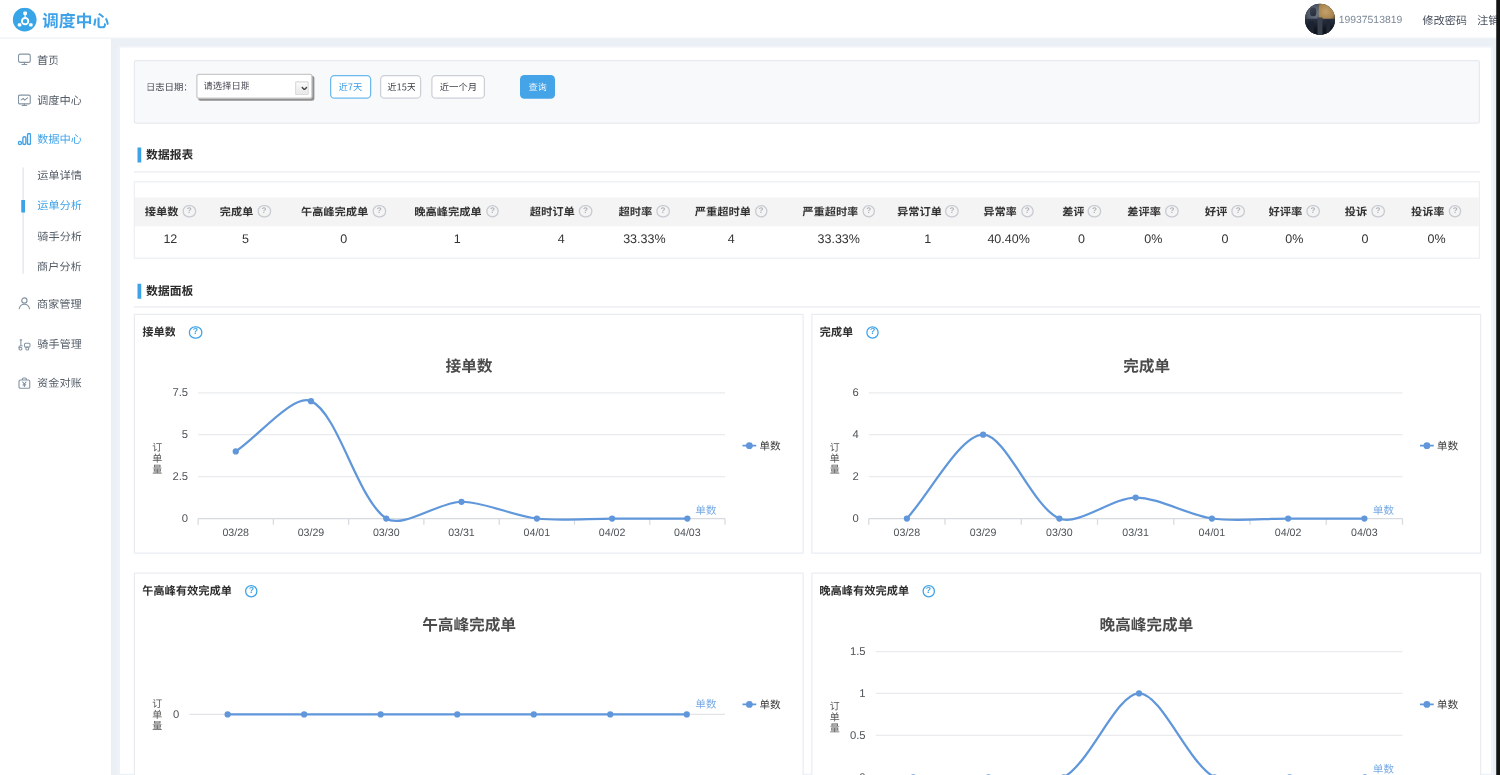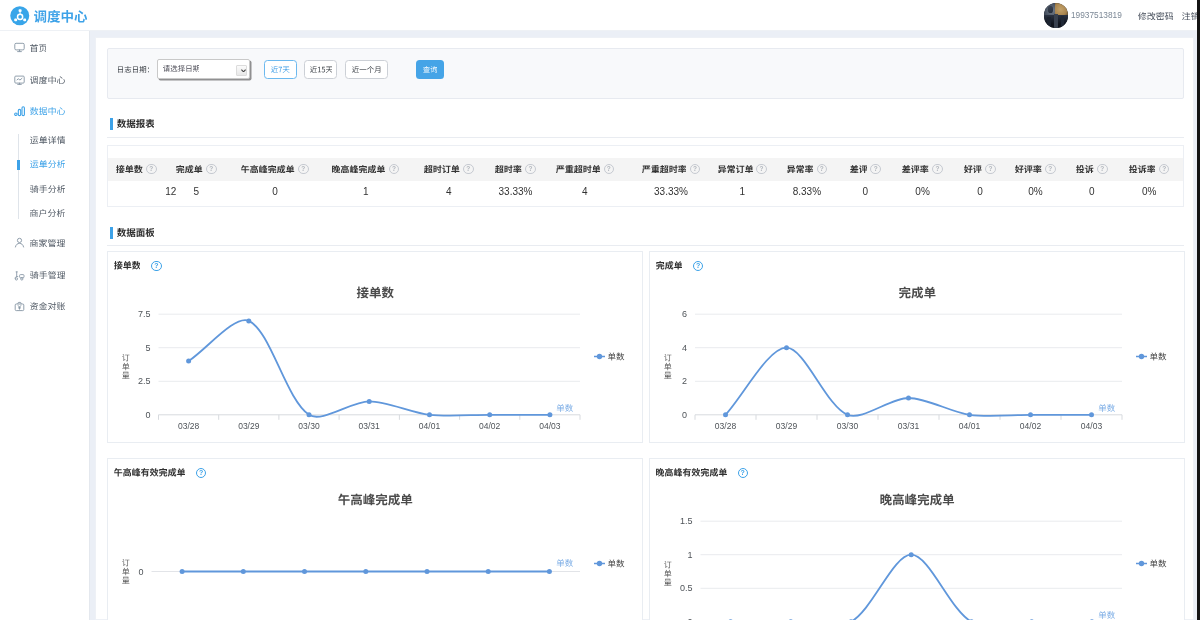--- a/index.html
+++ b/index.html
@@ -289,30 +289,30 @@
   </svg>
 <div style="position:absolute;left:1097.1px;top:163.9px;width:10.5px;height:10.5px;border:1px solid #c6cad1;border-radius:50%;box-sizing:border-box;font:bold 6.5px 'Liberation Sans',sans-serif;color:#b0b5bc;text-align:center;line-height:8.5px">?</div>
 <svg width="26.39" height="8.51" viewBox="26.0 -855.0 2932.0 946.0" style="position:absolute;left:1129.0px;top:164.7px;">
     <g transform="scale(1,-1)" fill="#333">
       <use href="#z6295b" transform="translate(0.0 0)"></use>
       <use href="#z8bc9b" transform="translate(1000.0 0)"></use>
       <use href="#z7387b" transform="translate(2000.0 0)"></use>
     </g>
   </svg>
 <div style="position:absolute;left:1158.9px;top:163.9px;width:10.5px;height:10.5px;border:1px solid #c6cad1;border-radius:50%;box-sizing:border-box;font:bold 6.5px 'Liberation Sans',sans-serif;color:#b0b5bc;text-align:center;line-height:8.5px">?</div>
-<div style="position:absolute;left:96.30000000000001px;top:186px;width:80px;text-align:right;font:10px 'Liberation Sans',sans-serif;color:#333">12</div>
+<div style="position:absolute;left:96.30000000000001px;top:186px;width:80px;text-align:center;font:10px 'Liberation Sans',sans-serif;color:#333">12</div>
 <div style="position:absolute;left:156.4px;top:186px;width:80px;text-align:center;font:10px 'Liberation Sans',sans-serif;color:#333">5</div>
 <div style="position:absolute;left:235.0px;top:186px;width:80px;text-align:center;font:10px 'Liberation Sans',sans-serif;color:#333">0</div>
 <div style="position:absolute;left:325.7px;top:186px;width:80px;text-align:center;font:10px 'Liberation Sans',sans-serif;color:#333">1</div>
 <div style="position:absolute;left:408.9px;top:186px;width:80px;text-align:center;font:10px 'Liberation Sans',sans-serif;color:#333">4</div>
 <div style="position:absolute;left:475.5px;top:186px;width:80px;text-align:center;font:10px 'Liberation Sans',sans-serif;color:#333">33.33%</div>
 <div style="position:absolute;left:544.9px;top:186px;width:80px;text-align:center;font:10px 'Liberation Sans',sans-serif;color:#333">4</div>
 <div style="position:absolute;left:631.0px;top:186px;width:80px;text-align:center;font:10px 'Liberation Sans',sans-serif;color:#333">33.33%</div>
 <div style="position:absolute;left:702.2px;top:186px;width:80px;text-align:center;font:10px 'Liberation Sans',sans-serif;color:#333">1</div>
-<div style="position:absolute;left:766.9px;top:186px;width:80px;text-align:center;font:10px 'Liberation Sans',sans-serif;color:#333">8.33%</div>
+<div style="position:absolute;left:766.9px;top:186px;width:80px;text-align:center;font:10px 'Liberation Sans',sans-serif;color:#333">40.40%</div>
 <div style="position:absolute;left:825.2px;top:186px;width:80px;text-align:center;font:10px 'Liberation Sans',sans-serif;color:#333">0</div>
 <div style="position:absolute;left:882.6px;top:186px;width:80px;text-align:center;font:10px 'Liberation Sans',sans-serif;color:#333">0%</div>
 <div style="position:absolute;left:940.0px;top:186px;width:80px;text-align:center;font:10px 'Liberation Sans',sans-serif;color:#333">0</div>
 <div style="position:absolute;left:995.4000000000001px;top:186px;width:80px;text-align:center;font:10px 'Liberation Sans',sans-serif;color:#333">0%</div>
 <div style="position:absolute;left:1051.9px;top:186px;width:80px;text-align:center;font:10px 'Liberation Sans',sans-serif;color:#333">0</div>
 <div style="position:absolute;left:1109.2px;top:186px;width:80px;text-align:center;font:10px 'Liberation Sans',sans-serif;color:#333">0%</div>
 <div style="position:absolute;left:110px;top:226.5px;width:2.5px;height:12px;background:#3da2e8"></div>
 <svg width="37.60" height="8.98" viewBox="22.0 -850.0 3958.0 945.0" style="position:absolute;left:116.5px;top:228.0px;">
     <g transform="scale(1,-1)" fill="#2b2b2b">
       <use href="#z6570b" transform="translate(0.0 0)"></use>

